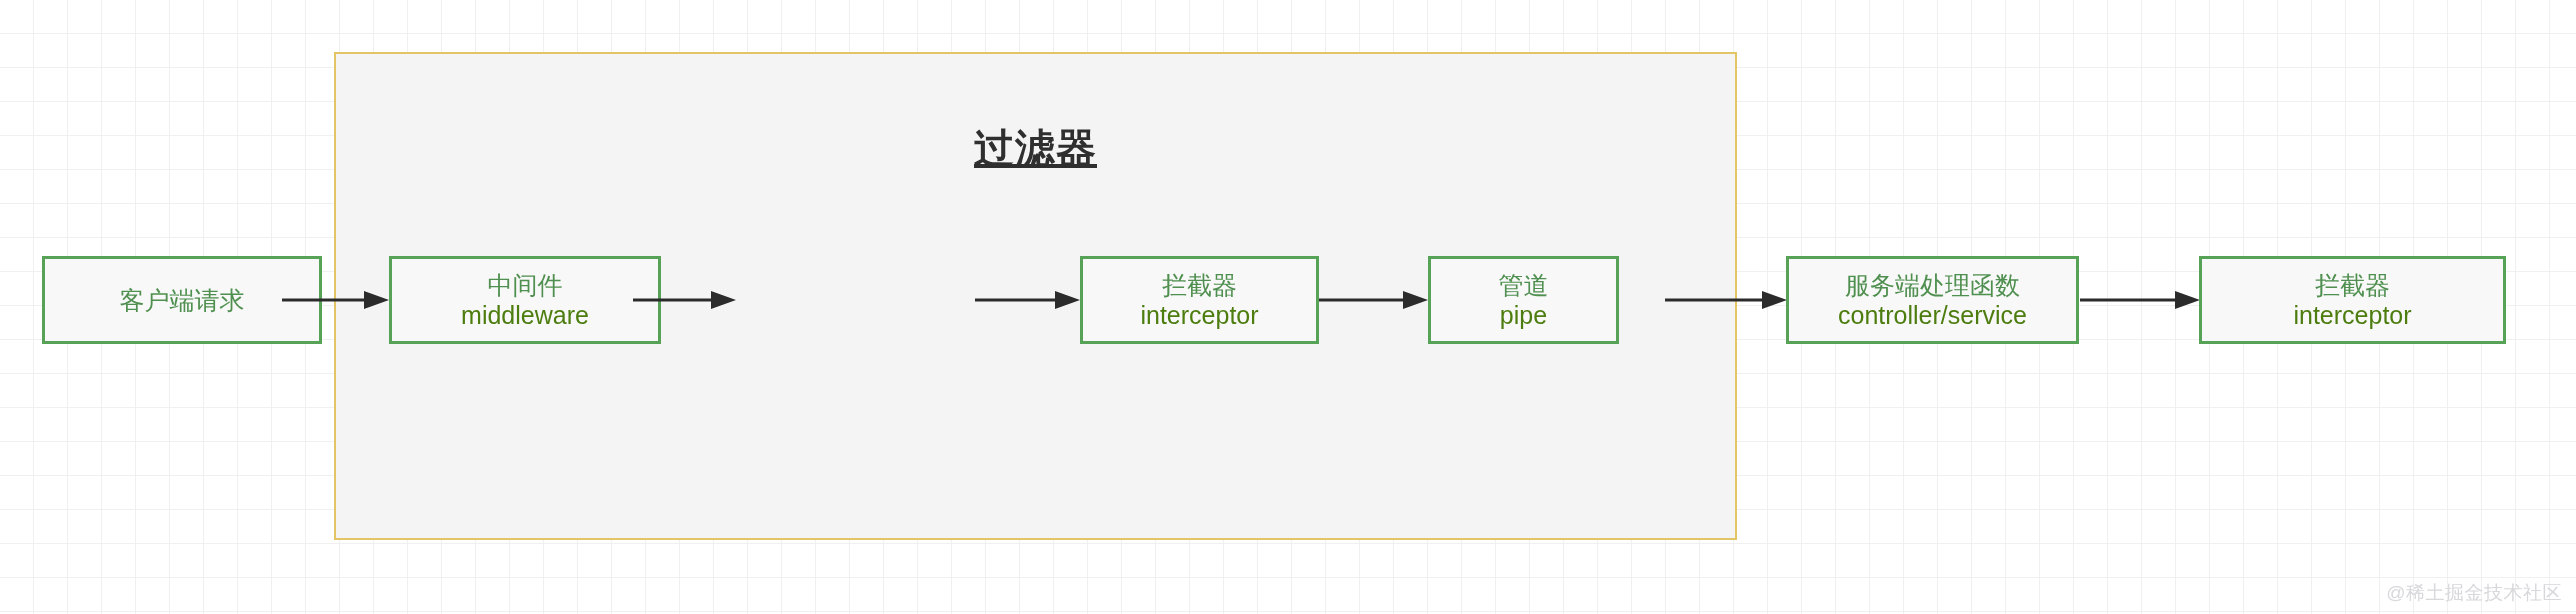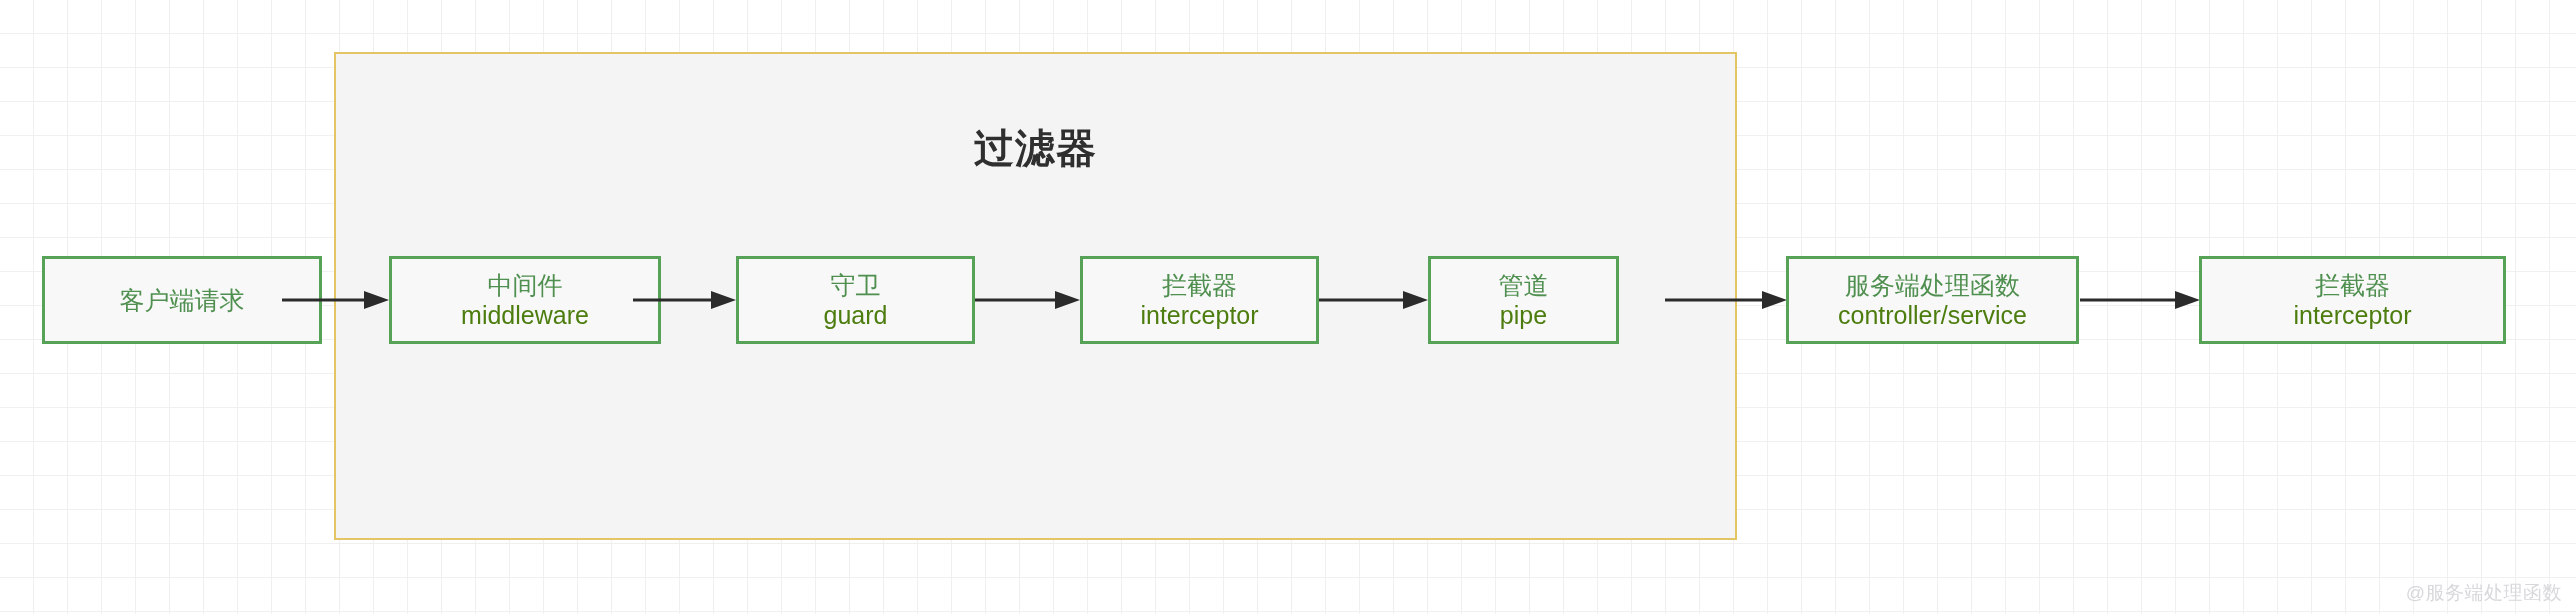--- a/index.html
+++ b/index.html
@@ -44,20 +44,21 @@
     position: absolute;
     left: 0;
     top: 72px;
     width: 100%;
     text-align: center;
     font-size: 40px;
     font-weight: bold;
     color: #2f2f2f;
     letter-spacing: 1px;
     line-height: 1.1;
+    text-decoration: underline;
   }
 
   
   .node {
     position: absolute;
     box-sizing: border-box;
     border: 3px solid #56a256;
     background: #f7f8f7;
     color: #4f8f4f;
     display: flex;
@@ -133,24 +134,20 @@
     <span class="en">middleware</span>
   </div>
 
   <div class="arrow" style="left:633px; width:103px;">
     <svg width="103" height="22" viewBox="0 0 103 22">
       <line x1="0" y1="11" x2="84" y2="11" stroke="#2b2b2b" stroke-width="3"></line>
       <polygon points="78,2 103,11 78,20" fill="#2b2b2b"></polygon>
     </svg>
   </div>
 
-  <div class="node" style="left:736px; width:239px;">
-    <span class="cn">守卫</span>
-    <span class="en">guard</span>
-  </div>
 
   <div class="arrow" style="left:975px; width:105px;">
     <svg width="105" height="22" viewBox="0 0 105 22">
       <line x1="0" y1="11" x2="86" y2="11" stroke="#2b2b2b" stroke-width="3"></line>
       <polygon points="80,2 105,11 80,20" fill="#2b2b2b"></polygon>
     </svg>
   </div>
 
   <div class="node" style="left:1080px; width:239px;">
     <span class="cn">拦截器</span>
@@ -186,16 +183,16 @@
       <line x1="0" y1="11" x2="101" y2="11" stroke="#2b2b2b" stroke-width="3"></line>
       <polygon points="95,2 120,11 95,20" fill="#2b2b2b"></polygon>
     </svg>
   </div>
 
   <div class="node" style="left:2199px; width:307px;">
     <span class="cn">拦截器</span>
     <span class="en">interceptor</span>
   </div>
 
-  <div class="watermark">@服务端处理函数</div>
+  <div class="watermark">@稀土掘金技术社区</div>
 
 </div>
 
 
 </body></html>

